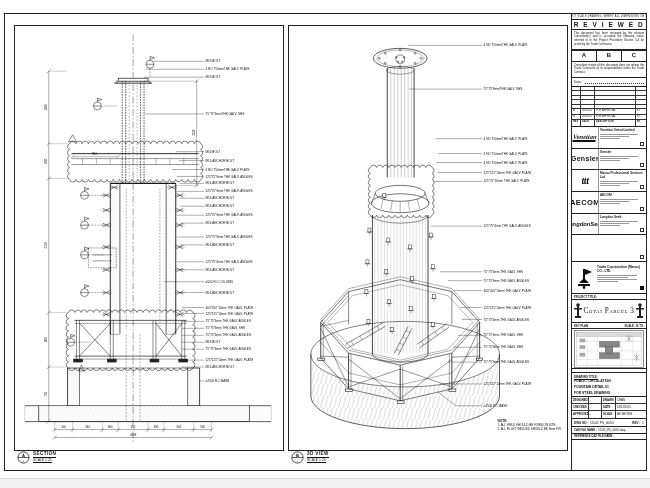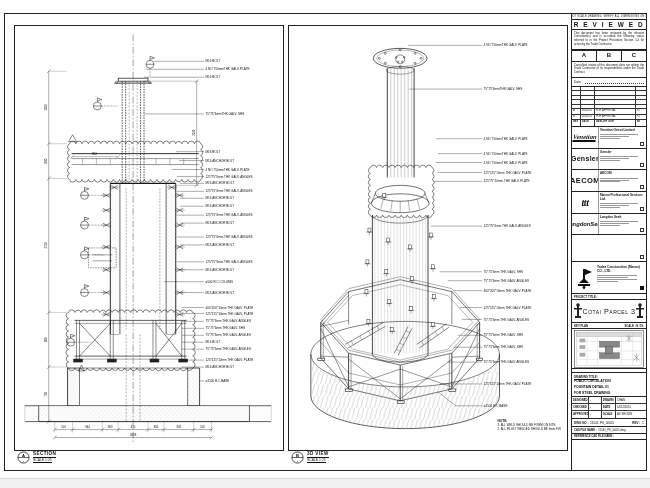--- a/index.html
+++ b/index.html
@@ -53,21 +53,21 @@
   .lg-aecom{font-size:7.5px;font-weight:bold;letter-spacing:.4px}
   .lg-langdon{font-size:5.8px;font-weight:bold;font-style:italic}
   
   .contractor{display:flex;height:32px}
   .contractor .logo{width:24px;display:flex;align-items:center;justify-content:center}
   .contractor .meta{flex:1;padding:3px 2px 0 1px;position:relative}
   .contractor .name{font-size:3.2px;font-weight:bold;line-height:1.25}
   .sq{position:absolute;right:2px;bottom:3px;width:4px;height:4px;background:#111}
   .proj-label{height:6px;display:flex;align-items:center;padding-left:2px;font-size:2.8px;font-weight:bold}
   .banner{height:23px;display:flex;align-items:center;justify-content:space-between;padding:0 2px}
-  .banner .pname{font-family:Liberation Sans, sans-serif;font-size:7.2px;font-variant:small-caps;letter-spacing:.5px;white-space:nowrap}
+  .banner .pname{font-family:Liberation Serif, serif;font-size:7.2px;font-variant:small-caps;letter-spacing:.5px;white-space:nowrap}
   .kp-head{height:6px;display:flex;align-items:center;justify-content:space-between;padding:0 2px;font-size:2.8px;font-weight:bold}
   .kp-body{height:40px;padding:1px}
   .spacer4{height:4px}
   .dt{padding:1.5px 2px}
   .dt .lbl{font-size:2.9px;font-weight:bold;text-decoration:underline}
   .dt .ln{font-size:3.4px;font-weight:bold;line-height:1.45;margin-top:.6px}
   
   .it{display:flex;flex-direction:column}
   .it .r{display:flex;border-bottom:.5px solid #333;height:7px}
   .it .r:last-child{border-bottom:none}
@@ -827,38 +827,38 @@
         <div class="fp">
             <i class="w1"></i>
             <i class="w2"></i>
             <i class="w3"></i>
           </div>
           <span class="cb"></span>
         </div>
     </div>
     <div class="tb co">
       <div class="logo">
-          <span class="lg-aecom">AECOM</span>
+          <span class="lg-ttt">ttt</span>
         </div>
       <div class="meta">
-          <div class="name">AECOM</div>
+          <div class="name">Macau Professional Services Ltd.</div>
         <div class="fp">
             <i class="w1"></i>
             <i class="w2"></i>
             <i class="w3"></i>
           </div>
           <span class="cb"></span>
         </div>
     </div>
     <div class="tb co">
       <div class="logo">
-          <span class="lg-ttt">ttt</span>
+          <span class="lg-aecom">AECOM</span>
         </div>
       <div class="meta">
-          <div class="name">Macau Professional Services Ltd.</div>
+          <div class="name">AECOM</div>
         <div class="fp">
             <i class="w1"></i>
             <i class="w2"></i>
             <i class="w3"></i>
           </div>
           <span class="cb"></span>
         </div>
     </div>
     <div class="tb co">
       <div class="logo">

